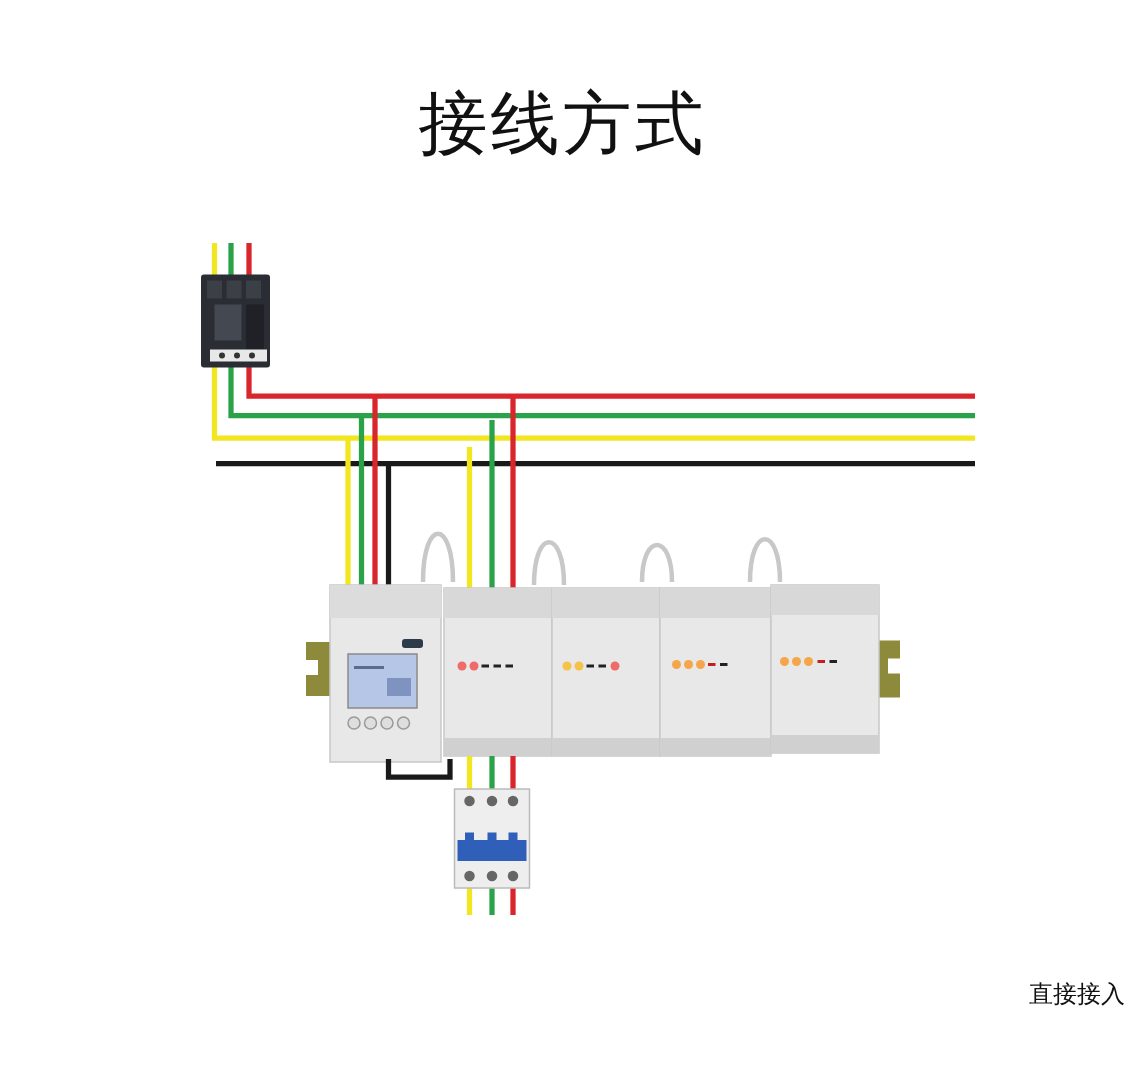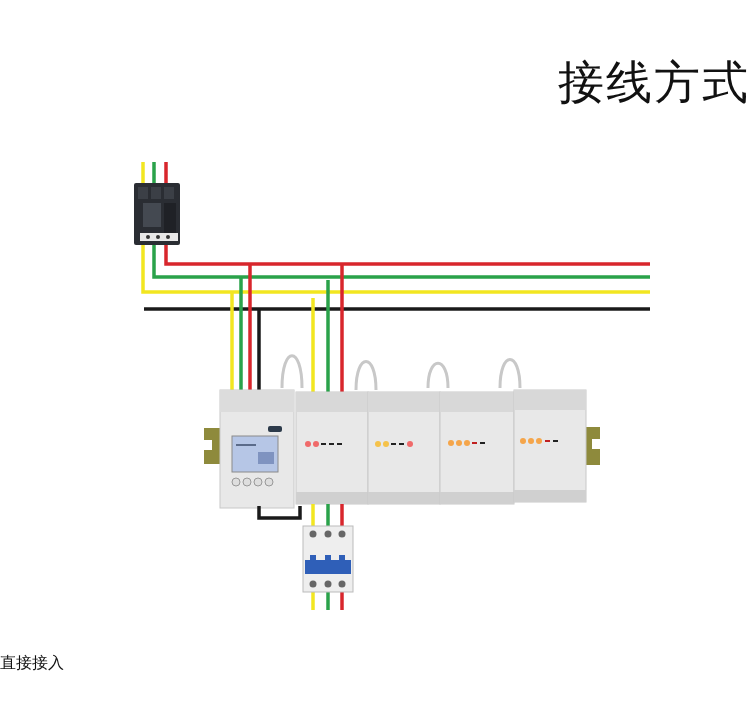--- a/index.html
+++ b/index.html
@@ -1,18 +1,18 @@
 <!DOCTYPE html>
 <html><head>
 <meta charset="utf-8">
 <style>
   html,body{margin:0;padding:0;background:#fff;}
   body{width:750px;height:714px;position:relative;overflow:hidden;font-family:"DejaVu Sans","Liberation Sans",sans-serif;}
-  .title{position:absolute;left:0;top:52px;width:750px;text-align:right;font-size:46px;color:#111;letter-spacing:2px;font-weight:400;}
-  .caption{position:absolute;left:0;top:653px;width:750px;text-align:left;font-size:16px;color:#111;}
+  .title{position:absolute;left:0;top:52px;width:750px;text-align:center;font-size:46px;color:#111;letter-spacing:2px;font-weight:400;}
+  .caption{position:absolute;left:0;top:653px;width:750px;text-align:right;font-size:16px;color:#111;}
   svg.diagram{position:absolute;left:0;top:0;}
 </style>
 </head>
 <body>
 
 <div class="title">接线方式</div>
 
 <svg class="diagram" width="750" height="714" viewBox="0 0 750 714">
 
   <g stroke-width="3.5" fill="none">

